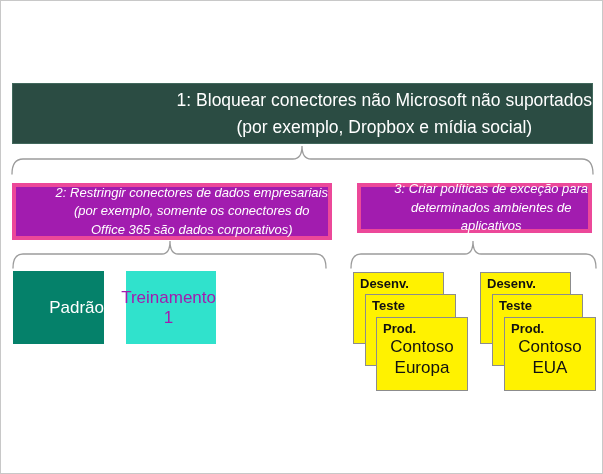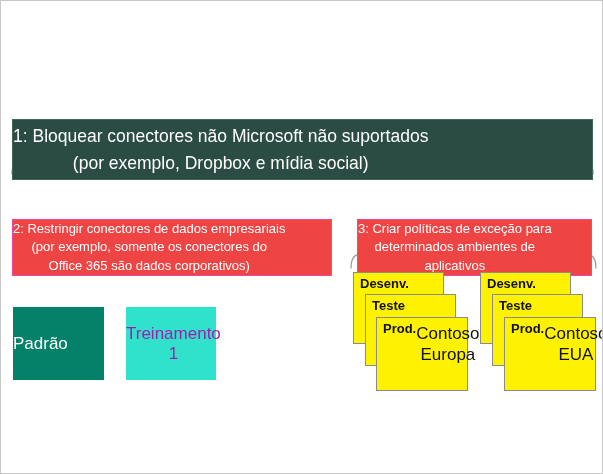--- a/index.html
+++ b/index.html
@@ -10,39 +10,38 @@
     background: #ffffff;
     border: 1px solid #c8c8c8;
     font-family: "Liberation Sans", sans-serif;
     overflow: hidden;
   }
   .braces { position: absolute; left: 0; top: 0; width: 603px; height: 474px; }
   .braces path { fill: none; stroke: #9c9c9c; stroke-width: 1.3; stroke-linecap: round; }
 
   .box {
     position: absolute;
-    display: flex; align-items: center; justify-content: flex-start;
+    display: flex; align-items: center; justify-content: flex-end;
     text-align: center;
     box-sizing: border-box;
     color: #ffffff;
-    margin-top: 36px;
   }
   .multiline { white-space: pre-line; }
 
   .level1 {
     left: 11px; top: 82px; width: 581px; height: 61px;
     background: #2b4c43; border: 1px solid #41685c;
     font-size: 17.5px; line-height: 1.5; font-weight: 400;
   }
   .level2 {
-    background: #ef4444; border: 1px solid #ec4899;
-    font-size: 13px; line-height: 1.42;
+    background: #a21caf; border: 4px solid #ec4899;
+    font-size: 13px; line-height: 1.42; font-style: italic;
   }
   .box2 { left: 11px; top: 182px; width: 320px; height: 57px; }
-  .box3 { left: 356px; top: 182px; width: 235px; height: 57px; }
+  .box3 { left: 356px; top: 182px; width: 235px; height: 50px; }
 
   .env { top: 270px; height: 73px; font-size: 17px; }
   .env-default { left: 12px; width: 91px; background: #05816a; color: #ffffff; }
   .env-t1 { left: 125px; width: 90px; background: #30e2cc; color: #a21caf; }
   .env-t2 { left: 237px; width: 90px; background: #30e2cc; color: #1d1d1d; }
 
   .note {
     position: absolute;
     box-sizing: border-box;
     background: #fff200;
@@ -51,21 +50,21 @@
   }
   .note .tag {
     display: block;
     padding: 3px 0 0 6px;
     font-size: 13px;
     text-align: left;
     font-weight: bold;
   }
   .note-back  { width: 91px; height: 72px; }
   .note-mid   { width: 91px; height: 72px; }
-  .note-front { width: 92px; height: 74px; display: flex; flex-direction: row; }
+  .note-front { width: 92px; height: 74px; display: flex; flex-direction: column; }
   .note-front .title {
     flex: 1;
     display: flex; align-items: center; justify-content: center;
     text-align: center;
     font-size: 17px; line-height: 1.25;
     padding-bottom: 20px;
   }
   
   .s1-back  { left: 352px; top: 271px; }
   .s1-mid   { left: 364px; top: 293px; }

